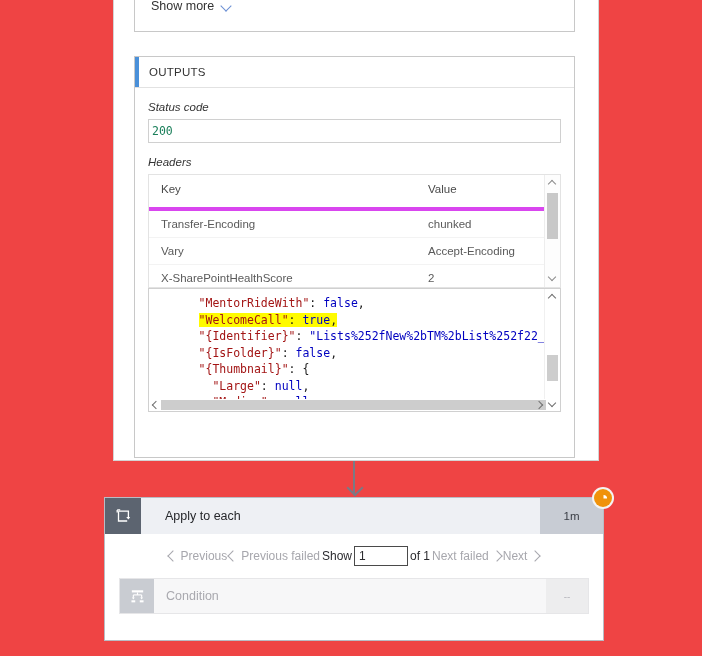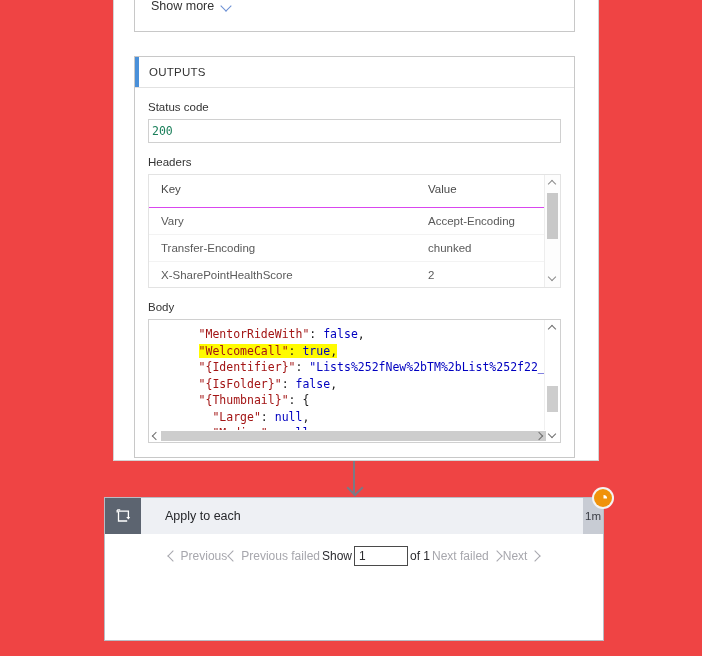--- a/index.html
+++ b/index.html
@@ -101,20 +101,21 @@
     margin-left: 14px;
     font-size: 11.5px;
     color: #333333;
     letter-spacing: 0.25px;
   }
 
   .field-label {
     font-size: 11.5px;
     color: #333333;
     margin: 13px 0 6px 13px;
+    font-style: italic;
   }
   .status-box {
     margin: 0 13px;
     height: 24px;
     border: 1px solid #d0d0d0;
     background: #ffffff;
     display: flex;
     align-items: center;
     box-sizing: border-box;
   }
@@ -139,21 +140,21 @@
     width: 100%;
     border-collapse: collapse;
     table-layout: fixed;
   }
   .hdr-table th {
     text-align: left;
     font-weight: normal;
     font-size: 11.5px;
     color: #4a4a4a;
     padding: 8px 0 12px 12px;
-    border-bottom: 1px solid #d946ef;
+    border-bottom: 4px solid #d946ef;
   }
   .hdr-table td {
     font-size: 11.5px;
     color: #5a5a5a;
     padding: 7px 0 7px 12px;
     border-bottom: 1px solid #f3f3f3;
   }
   .hdr-table .c1 { width: 255px; }
 
   .vscroll {
@@ -343,21 +344,21 @@
     justify-content: center;
     flex: none;
   }
   .loop-title {
     margin-left: 24px;
     font-size: 12.5px;
     color: #26272b;
     flex: 1;
   }
   .loop-dur {
-    width: 20px;
+    width: 63px;
     height: 36px;
     background: #c8ccd4;
     display: flex;
     align-items: center;
     justify-content: center;
     font-size: 11.5px;
     color: #3a3d45;
     flex: none;
   }
   .badge {
@@ -478,41 +479,40 @@
     <div class="hdr-wrap">
       <table class="hdr-table">
         <thead>
           <tr>
             <th class="c1">Key</th>
             <th>Value</th>
           </tr>
         </thead>
         <tbody>
           <tr>
+            <td class="c1">Transfer-Encoding</td>
+            <td>chunked</td>
+          </tr>
+          <tr>
             <td class="c1">Vary</td>
             <td>Accept-Encoding</td>
-          </tr>
-          <tr>
-            <td class="c1">Transfer-Encoding</td>
-            <td>chunked</td>
           </tr>
           <tr>
             <td class="c1">X-SharePointHealthScore</td>
             <td>2</td>
           </tr>
         </tbody>
       </table>
       <div class="vscroll">
         <div class="arr up"></div>
         <div class="thumb" style="top:18px;height:46px;"></div>
         <div class="arr dn"></div>
       </div>
     </div>
 
-    <div class="field-label">Body</div>
     <div class="code-wrap">
       <div class="code-inner" id="code-inner">
           <div class="code-line">      <span><span class="k">"MentorRideWith"</span><span class="p">: </span><span class="v">false</span><span class="p">,</span></span></div>
           <div class="code-line">      <span class="hl"><span class="k">"WelcomeCall"</span><span class="p">: </span><span class="v">true</span><span class="p">,</span></span></div>
           <div class="code-line">      <span><span class="k">"{Identifier}"</span><span class="p">: </span><span class="v">"Lists%252fNew%2bTM%2bList%252f22_.000"</span></span></div>
           <div class="code-line">      <span><span class="k">"{IsFolder}"</span><span class="p">: </span><span class="v">false</span><span class="p">,</span></span></div>
           <div class="code-line">      <span><span class="k">"{Thumbnail}"</span><span class="p">: </span><span class="p">{</span></span></div>
           <div class="code-line">        <span><span class="k">"Large"</span><span class="p">: </span><span class="v">null</span><span class="p">,</span></span></div>
           <div class="code-line">        <span><span class="k">"Medium"</span><span class="p">: </span><span class="v">null</span><span class="p">,</span></span></div>
           <div class="code-line">        </div>
@@ -571,17 +571,34 @@
         <span class="pg-item muted">
           <span>Next failed</span>
           <span class="chev-s r"></span>
         </span>
         <span class="pg-item muted">
           <span>Next</span>
           <span class="chev-s r"></span>
         </span>
       </div>
 
+      <div class="cond-row">
+        <div class="cond-icon-box">
+          <svg width="17" height="17" viewBox="0 0 18 18" aria-hidden="true">
+            <rect x="3" y="2.4" width="12" height="2.3" fill="#ffffff"></rect>
+            <path d="M9 4.7 V7.3" stroke="#ffffff" stroke-width="1.2" fill="none"></path>
+            <path d="M4.6 7.3 H13.4" stroke="#ffffff" stroke-width="1.2" fill="none"></path>
+            <path d="M4.6 7.3 V10.2" stroke="#ffffff" stroke-width="1.2" fill="none"></path>
+            <path d="M13.4 7.3 V10.2" stroke="#ffffff" stroke-width="1.2" fill="none"></path>
+            <path d="M3.1 10.0 L4.6 12.2 L6.1 10.0 Z" fill="#ffffff"></path>
+            <path d="M11.9 10.0 L13.4 12.2 L14.9 10.0 Z" fill="#ffffff"></path>
+            <rect x="2.6" y="13.0" width="4" height="2.2" fill="#ffffff"></rect>
+            <rect x="11.4" y="13.0" width="4" height="2.2" fill="#ffffff"></rect>
+          </svg>
+        </div>
+        <div class="cond-label">Condition</div>
+        <div class="cond-dur">--</div>
+      </div>
 
     </div>
   </div>
 
 </div>
 
 </body></html>

